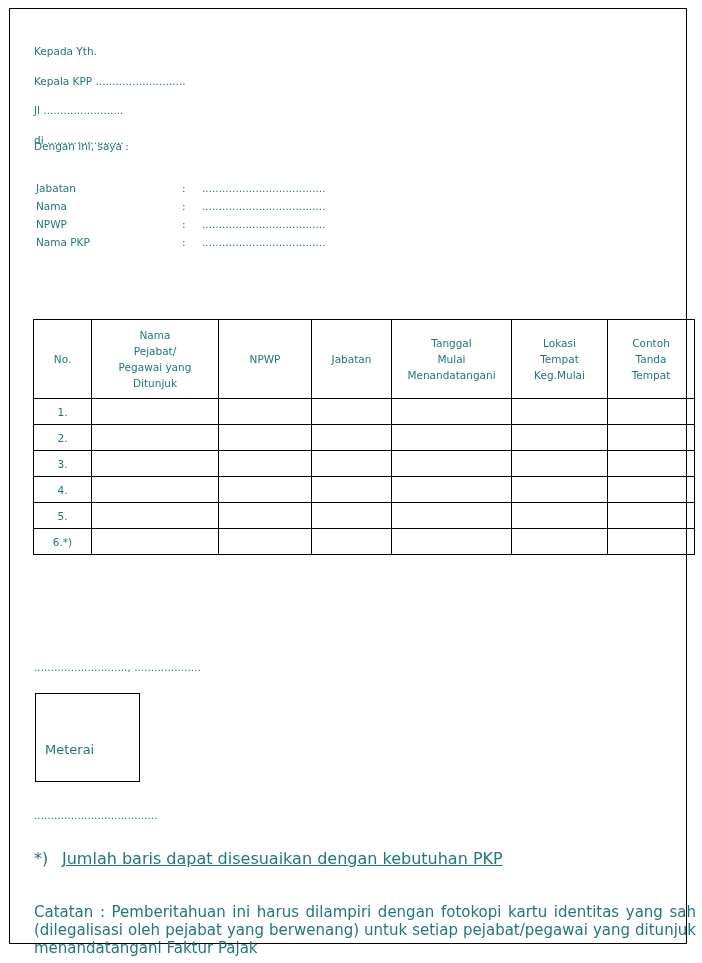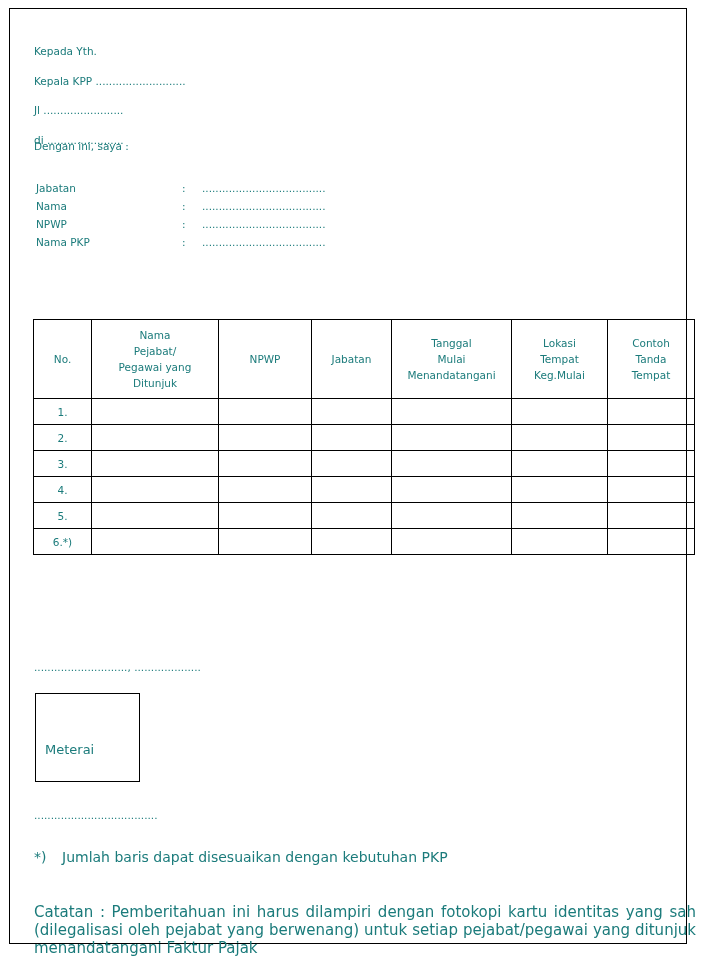--- a/index.html
+++ b/index.html
@@ -159,23 +159,24 @@
     top: 800px;
     font-size: 10.5px;
     color: #1b7b7b;
     white-space: nowrap;
   }
 
   .footnote {
     position: absolute;
     left: 12px;
     top: 840px;
-    font-size: 14px;
-    color: #1b7b7b;
-    white-space: nowrap;
+    font-size: 16px;
+    color: #1b7b7b;
+    white-space: nowrap;
+    text-decoration: underline;
   }
   .footnote .fn-mark {
     display: inline-block;
     width: 28px;
   }
 
   .note-block {
     position: absolute;
     left: 12px;
     top: 894px;

